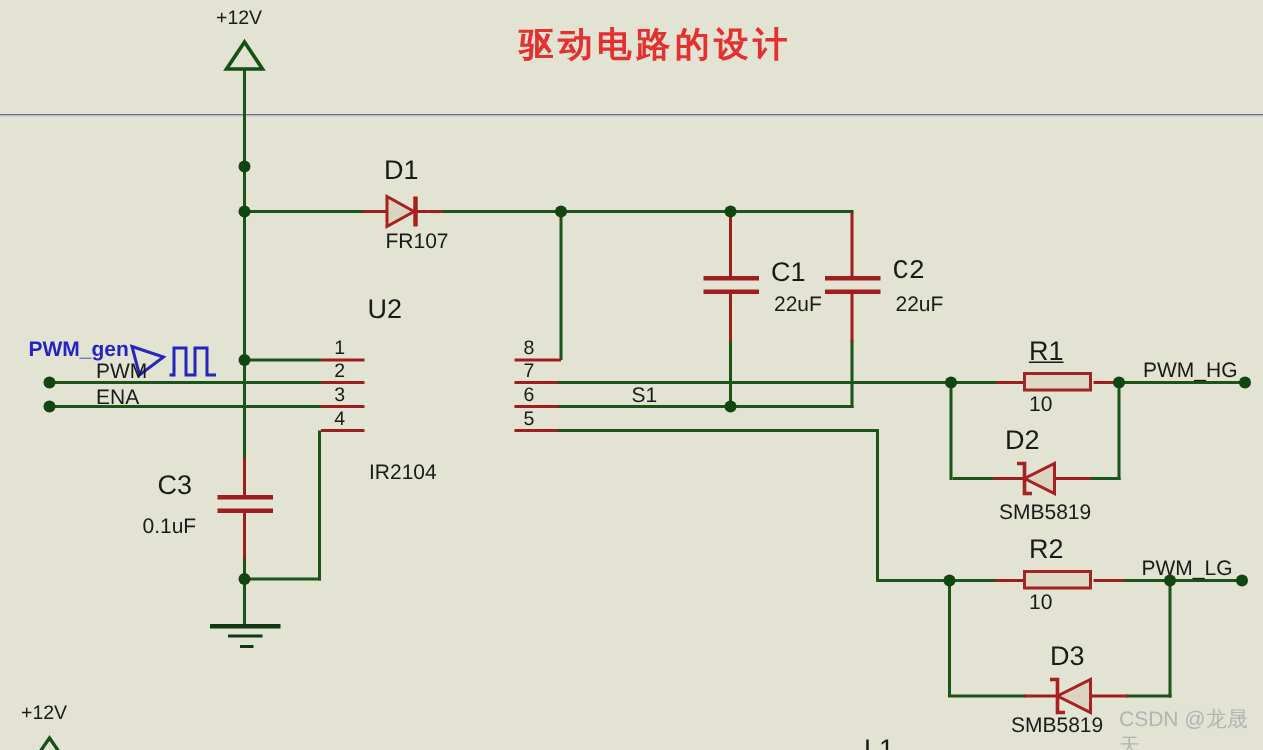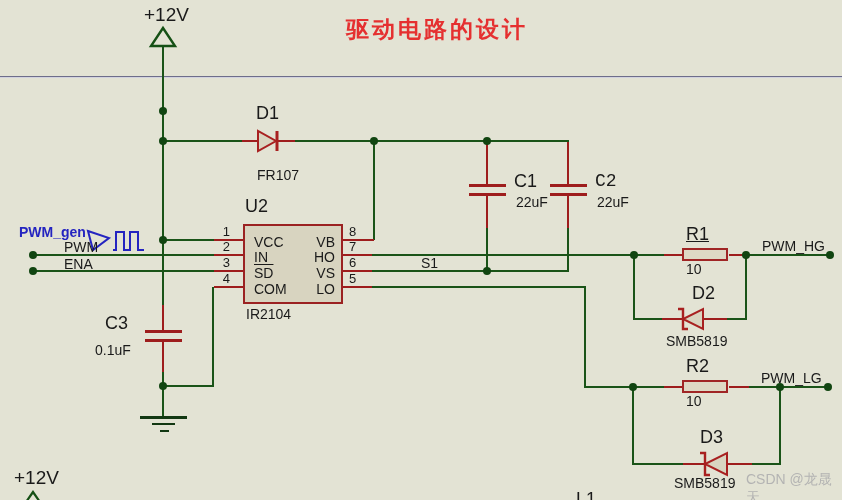--- a/index.html
+++ b/index.html
@@ -1,20 +1,20 @@
 <!DOCTYPE html>
 <html><head>
 <meta charset="utf-8">
 <style>
   html,body{margin:0;padding:0;}
   #canvas{position:relative;width:842px;height:500px;background:#E3E3D4;overflow:hidden;
           font-family:"Liberation Sans", sans-serif;color:#1a1a1a;}
   .t{position:absolute;white-space:nowrap;font-size:14px;line-height:1.1;}
   .ref{font-size:18px;}
-  .small{font-size:19px;}
+  .small{font-size:13px;}
   .num{font-size:13px;width:16px;}
   .g{position:absolute;background:#1A5418;}
   .r{position:absolute;background:#9E1D1D;}
   .h{height:2px;}
   .v{width:2px;}
   .dot{position:absolute;width:8px;height:8px;border-radius:50%;background:#114511;}
   .plate{position:absolute;width:37px;height:3px;background:#9E1D1D;}
   .res{position:absolute;width:46px;height:13px;background:#DED9C5;border:2px solid #A02525;box-sizing:border-box;}
   .gline{position:absolute;background:#123812;}
   #icbody{position:absolute;left:243px;top:224px;width:100px;height:80px;background:#D8D4C0;
@@ -96,50 +96,40 @@
   <svg style="left:149px;top:26px;" width="28" height="22">
     <polygon points="14,2 2,20 26,20" fill="none" stroke="#155015" stroke-width="2.4"></polygon>
   </svg>
   <div class="t small" style="left:144px;top:5px;">+12V</div>
 
   <svg style="left:256px;top:128px;" width="28" height="26">
     <polygon points="2,3 2,23 20,13" fill="#D9D5C1" stroke="#A82020" stroke-width="2"></polygon>
     <line x1="21" y1="3" x2="21" y2="23" stroke="#A82020" stroke-width="3"></line>
   </svg>
   <div class="t ref" style="left:256px;top:104px;">D1</div>
-  <div class="t" style="left:257px;top:168px;">FR107</div>
+  <div class="t" style="left:257px;top:153px;">FR107</div>
 
   <div class="plate" style="left:469px;top:184px;"></div>
   <div class="plate" style="left:469px;top:193px;"></div>
   <div class="plate" style="left:550px;top:184px;"></div>
   <div class="plate" style="left:550px;top:193px;"></div>
   <div class="t ref" style="left:514px;top:172px;">C1</div>
   <div class="t" style="left:516px;top:195px;">22uF</div>
   <div class="t ref" style="left:595px;top:172px;font-family:Liberation Mono, monospace;">C2</div>
   <div class="t" style="left:597px;top:195px;">22uF</div>
 
   <div class="plate" style="left:145px;top:330px;"></div>
   <div class="plate" style="left:145px;top:339px;"></div>
   <div class="t ref" style="left:105px;top:314px;">C3</div>
   <div class="t" style="left:95px;top:343px;">0.1uF</div>
 
   <div class="gline" style="left:140px;top:416px;width:47px;height:3px;"></div>
   <div class="gline" style="left:152px;top:423px;width:23px;height:2px;"></div>
   <div class="gline" style="left:160px;top:430px;width:9px;height:2px;"></div>
 
-  <div id="icbody">
-    <span class="pinL" style="top:8px;">VCC</span>
-    <span class="pinL" style="top:23px;">IN</span>
-    <span class="pinL ov" style="top:39px;">SD</span>
-    <span class="pinL" style="top:55px;">COM</span>
-    <span class="pinR" style="top:8px;">VB</span>
-    <span class="pinR" style="top:23px;">HO</span>
-    <span class="pinR" style="top:39px;">VS</span>
-    <span class="pinR" style="top:55px;">LO</span>
-  </div>
   <div class="t ref" style="left:245px;top:197px;">U2</div>
   <div class="t" style="left:246px;top:307px;">IR2104</div>
   <div class="t num" style="left:214px;top:225px;text-align:right;">1</div>
   <div class="t num" style="left:214px;top:240px;text-align:right;">2</div>
   <div class="t num" style="left:214px;top:256px;text-align:right;">3</div>
   <div class="t num" style="left:214px;top:272px;text-align:right;">4</div>
   <div class="t num" style="left:349px;top:225px;">8</div>
   <div class="t num" style="left:349px;top:240px;">7</div>
   <div class="t num" style="left:349px;top:256px;">6</div>
   <div class="t num" style="left:349px;top:272px;">5</div>
@@ -157,21 +147,21 @@
   <div class="t" style="left:421px;top:256px;">S1</div>
 
   <div class="res" style="left:682px;top:248px;"></div>
   <div class="t ref" style="left:686px;top:225px;text-decoration:underline;">R1</div>
   <div class="t" style="left:686px;top:262px;">10</div>
   <div class="t" style="left:762px;top:239px;">PWM_HG</div>
   <svg style="left:676px;top:306px;" width="30" height="26">
     <polygon points="27,3 27,23 7,13" fill="#D9D5C1" stroke="#A82020" stroke-width="2"></polygon>
     <path d="M2,3 L7,3 L7,23 L12,23" fill="none" stroke="#A82020" stroke-width="2.4"></path>
   </svg>
-  <div class="t ref" style="left:692px;top:284px;">D2</div>
+  <div class="t ref" style="left:670px;top:284px;">D2</div>
   <div class="t" style="left:666px;top:334px;">SMB5819</div>
 
   <div class="res" style="left:682px;top:380px;"></div>
   <div class="t ref" style="left:686px;top:357px;">R2</div>
   <div class="t" style="left:686px;top:394px;">10</div>
   <div class="t" style="left:761px;top:371px;">PWM_LG</div>
   <svg style="left:697px;top:449px;" width="34" height="30">
     <polygon points="30,4 30,26 8,15" fill="#D9D5C1" stroke="#A82020" stroke-width="2"></polygon>
     <path d="M3,4 L8,4 L8,26 L13,26" fill="none" stroke="#A82020" stroke-width="2.4"></path>
   </svg>

